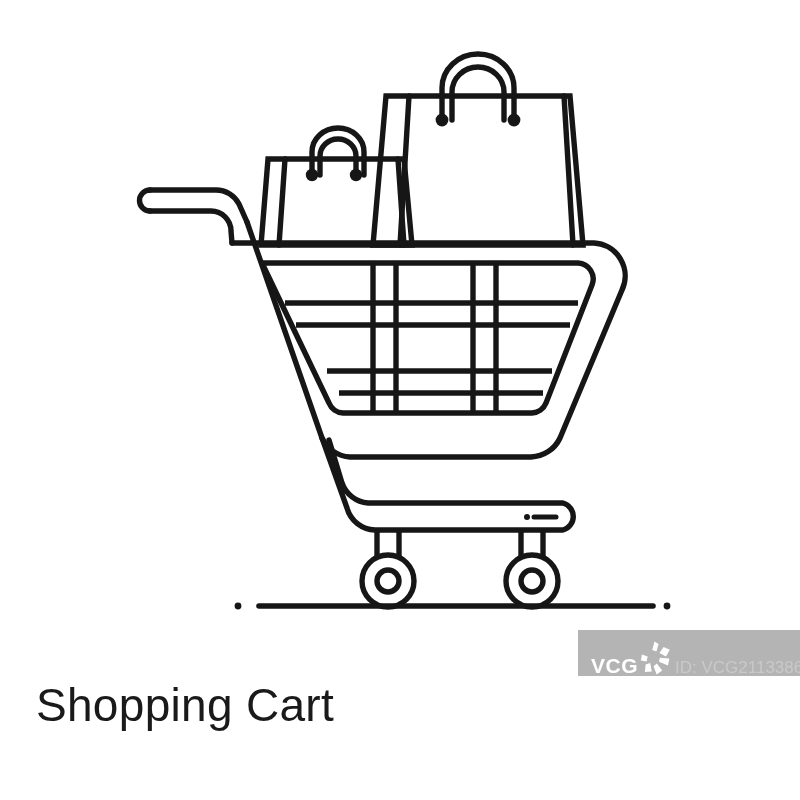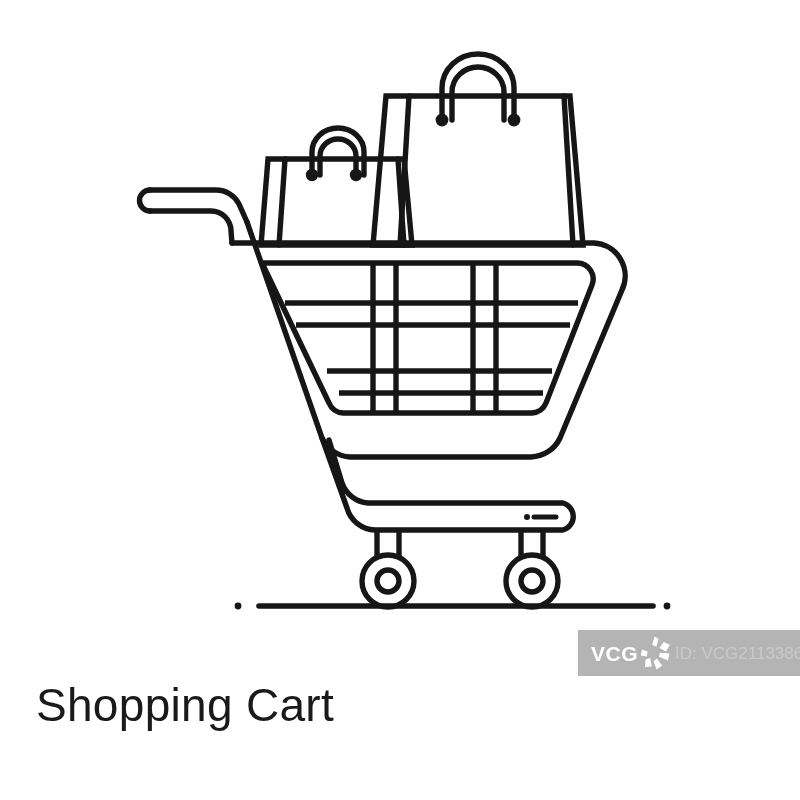--- a/index.html
+++ b/index.html
@@ -40,21 +40,21 @@
     padding-left: 36px;
   }
   #watermark {
     position: absolute;
     left: 578px;
     top: 630px;
     width: 222px;
     height: 46px;
     background: #b4b4b4;
     display: flex;
-    align-items: center;
+    align-items: flex-end;
     overflow: hidden;
   }
   #wm-logo-text {
     font-family: "Liberation Sans", sans-serif;
     font-size: 21px;
     font-weight: 700;
     color: #ffffff;
     margin-left: 13px;
     letter-spacing: 0.5px;
     line-height: 1;

